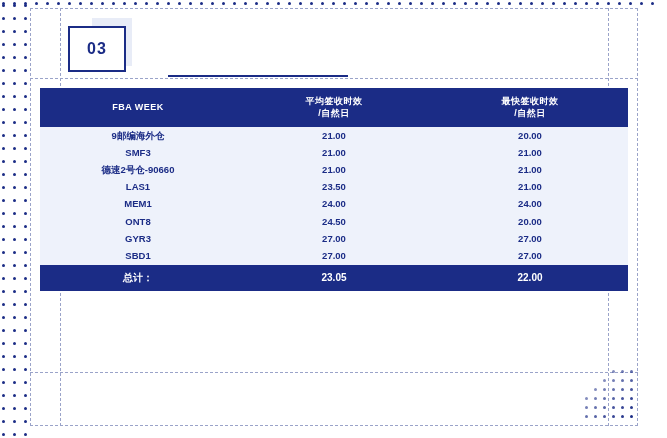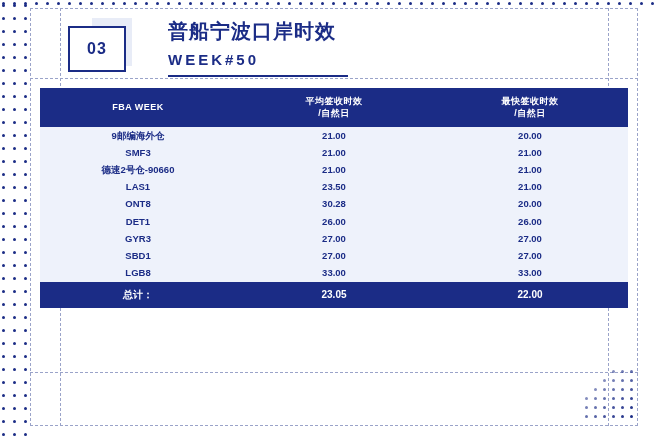--- a/index.html
+++ b/index.html
@@ -364,24 +364,20 @@
       <div class="dot" style="left: 27px; top: 45px; opacity: 0.87;"></div>
       <div class="dot" style="left: 36px; top: 45px; opacity: 0.935;"></div>
       <div class="dot" style="left: 45px; top: 45px; opacity: 1;"></div>
     </div>
 
   <div class="badge-shadow"></div>
   <div class="badge-box">
     <span>03</span>
   </div>
 
-  <div class="title-block">
-    <div class="title-main">普船宁波口岸时效</div>
-    <div class="title-sub">WEEK#50</div>
-  </div>
   <div class="title-rule"></div>
 
   <div class="table-wrap">
     <table class="t">
       <thead>
         <tr>
           <th class="col1">
             <div>FBA WEEK</div>
           </th>
           <th class="col2">
@@ -409,43 +405,38 @@
             <td class="col1">德速2号仓-90660</td>
             <td class="col2">21.00</td>
             <td class="col3">21.00</td>
           </tr>
           <tr>
             <td class="col1">LAS1</td>
             <td class="col2">23.50</td>
             <td class="col3">21.00</td>
           </tr>
           <tr>
+            <td class="col1">MEM1</td>
+            <td class="col2">24.00</td>
+            <td class="col3">24.00</td>
+          </tr>
+          <tr>
             <td class="col1">ONT8</td>
-            <td class="col2">30.28</td>
+            <td class="col2">24.50</td>
             <td class="col3">20.00</td>
-          </tr>
-          <tr>
-            <td class="col1">DET1</td>
-            <td class="col2">26.00</td>
-            <td class="col3">26.00</td>
           </tr>
           <tr>
             <td class="col1">GYR3</td>
             <td class="col2">27.00</td>
             <td class="col3">27.00</td>
           </tr>
           <tr>
             <td class="col1">SBD1</td>
             <td class="col2">27.00</td>
             <td class="col3">27.00</td>
-          </tr>
-          <tr>
-            <td class="col1">LGB8</td>
-            <td class="col2">33.00</td>
-            <td class="col3">33.00</td>
           </tr>
           <tr class="total">
             <td class="col1">总计：</td>
             <td class="col2">23.05</td>
             <td class="col3">22.00</td>
           </tr>
         </tbody>
     </table>
   </div>
 

